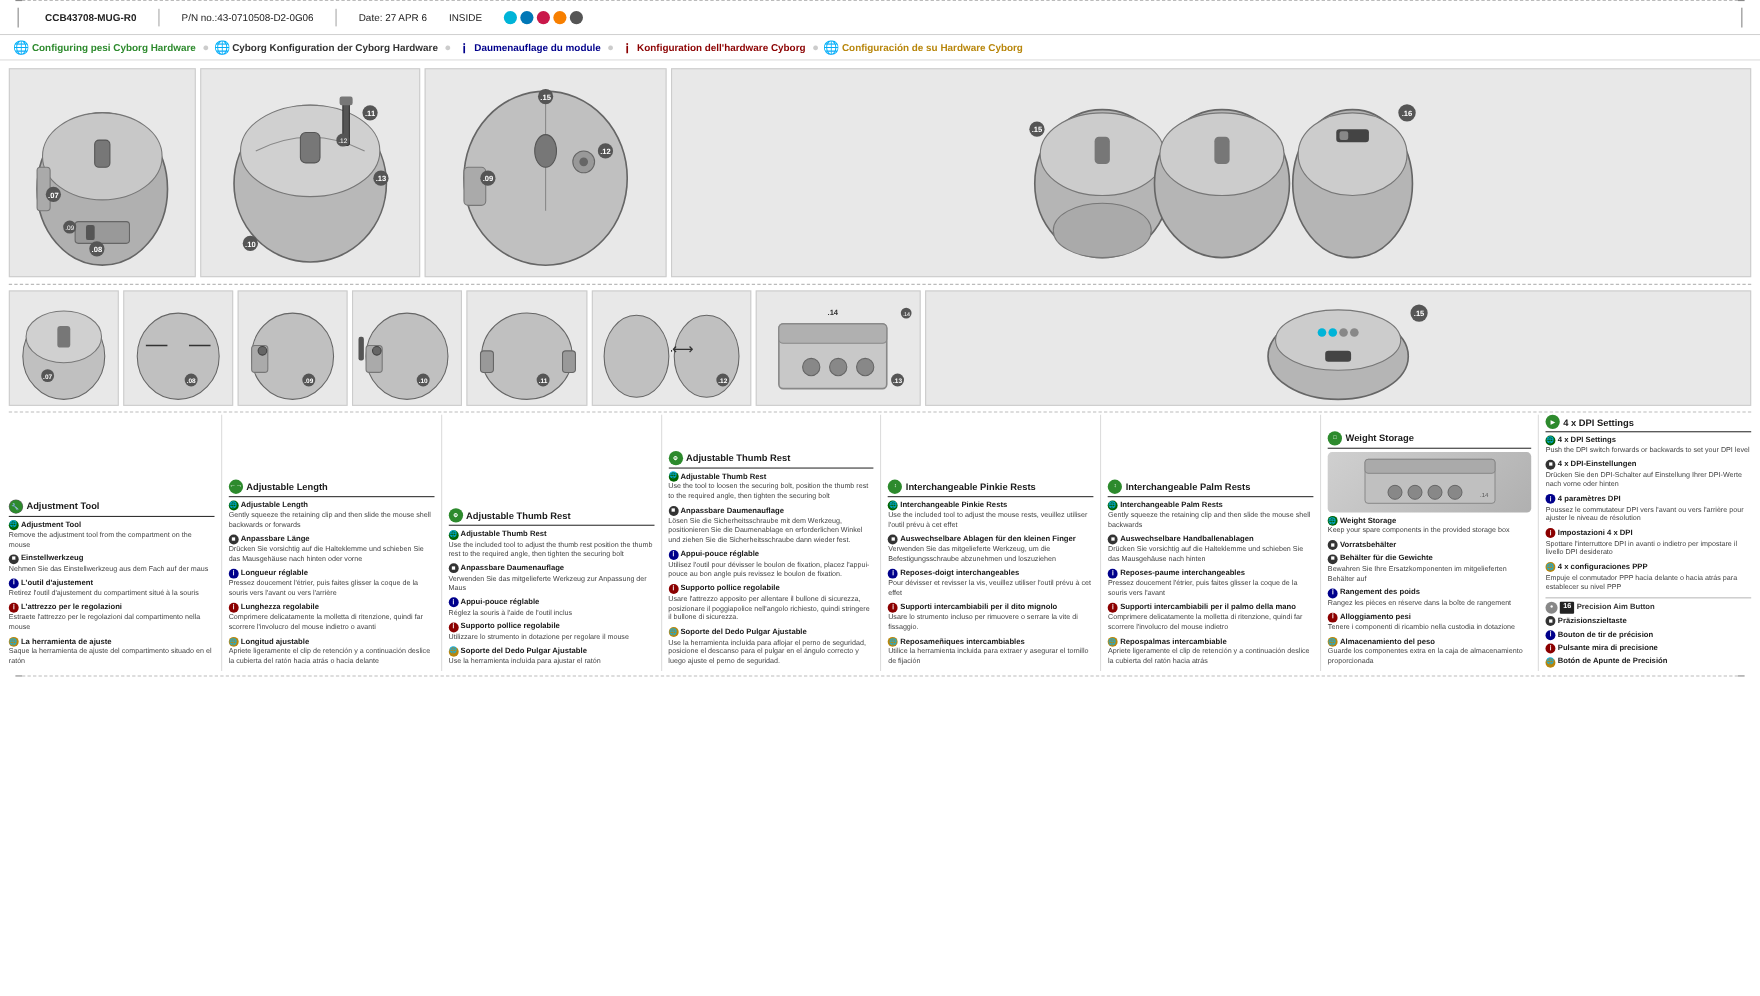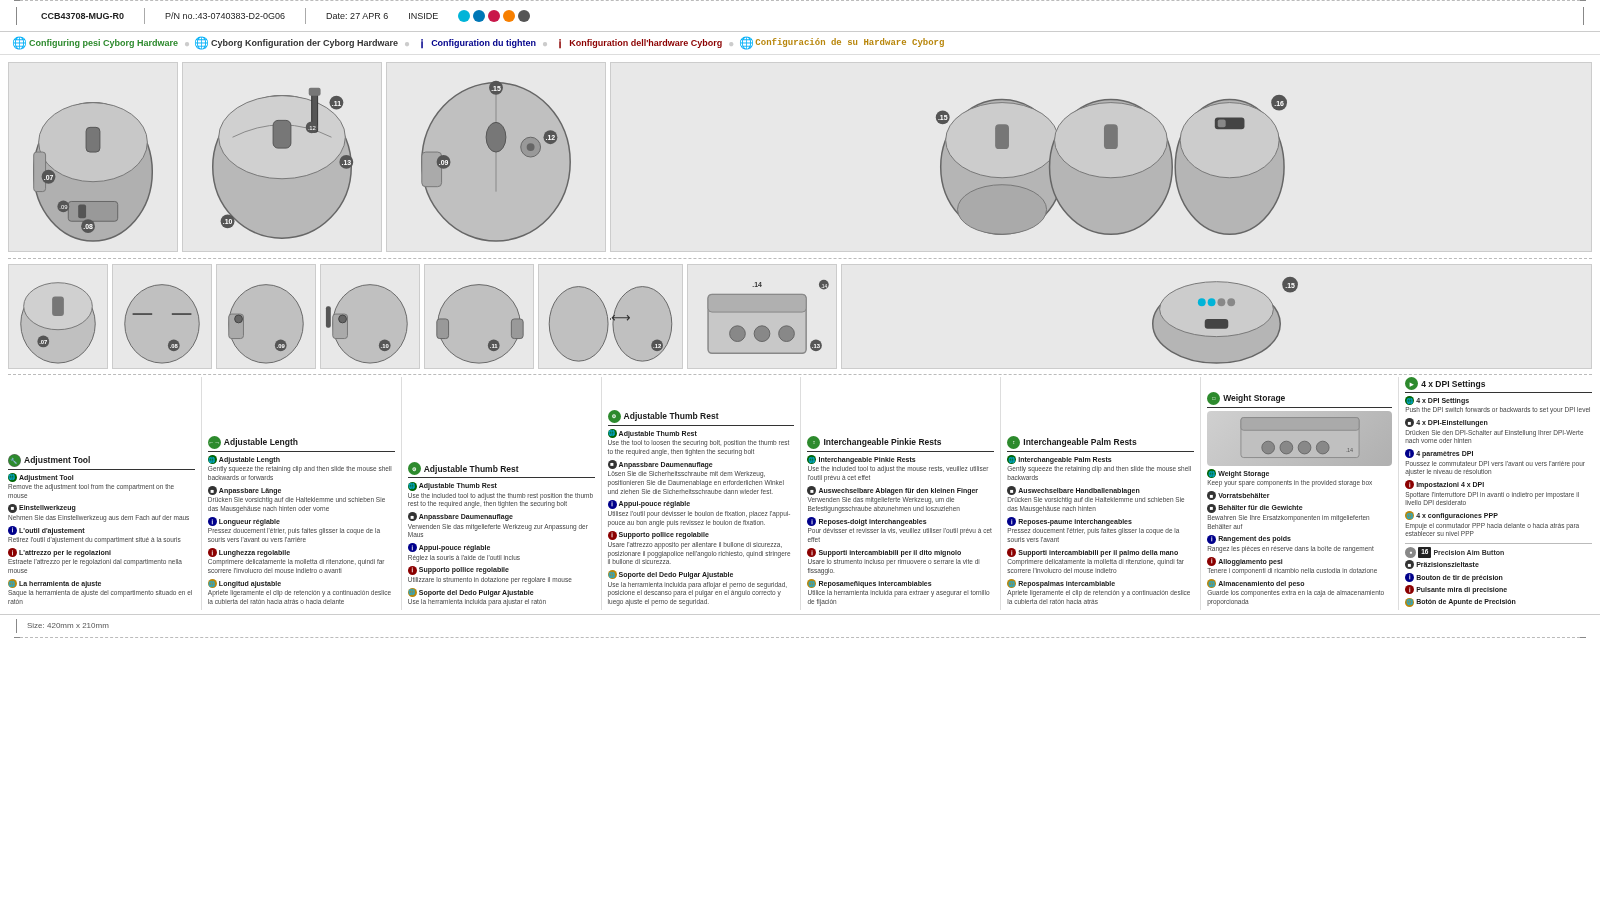--- a/index.html
+++ b/index.html
@@ -237,21 +237,21 @@
     <div style="position:absolute; right:-6px; top:-1px; width:6px; height:1px; background:#888;"></div>
   </div>
 
   <div class="header-bar">
 
     <div style="position:relative; margin-right:4px;">
       <div style="width:1px; height:18px; background:#888;"></div>
     </div>
     <span class="header-part-number">CCB43708-MUG-R0</span>
     <div class="divider"></div>
-    <span>P/N no.:43-0740383-D2-0G06</span>
+    <span>P/N no.:43-0710508-D2-0G06</span>
     <div class="divider"></div>
     <span>Date: 27 APR 6</span>
     <span style="font-weight:normal;">INSIDE</span>
     <div class="header-icons">
       <span class="dot dot-cyan"></span>
       <span class="dot dot-blue"></span>
       <span class="dot dot-magenta"></span>
       <span class="dot dot-orange"></span>
       <span class="dot dot-darkgray"></span>
     </div>
@@ -268,31 +268,31 @@
       <span style="color:#2d8a2d; font-size:9px; font-weight:bold;">Configuring pesi Cyborg Hardware</span>
     </div>
     <span style="color:#ccc; font-size:10px;">●</span>
     <div class="title-item">
       <span class="title-icon" style="color:#333; font-size:12px;">🌐</span>
       <span style="color:#333; font-size:9px; font-weight:bold;">Cyborg Konfiguration der Cyborg Hardware</span>
     </div>
     <span style="color:#ccc; font-size:10px;">●</span>
     <div class="title-item">
       <span class="title-icon" style="color:#00008b; font-size:12px;">ℹ</span>
-      <span style="color:#00008b; font-size:9px; font-weight:bold;">Configuration du tighten</span>
+      <span style="color:#00008b; font-size:9px; font-weight:bold;">Daumenauflage du module</span>
     </div>
     <span style="color:#ccc; font-size:10px;">●</span>
     <div class="title-item">
       <span class="title-icon" style="color:#8b0000; font-size:12px;">ℹ</span>
       <span style="color:#8b0000; font-size:9px; font-weight:bold;">Konfiguration dell'hardware Cyborg</span>
     </div>
     <span style="color:#ccc; font-size:10px;">●</span>
     <div class="title-item">
       <span class="title-icon" style="color:#b8860b; font-size:12px;">🌐</span>
-      <span style="color:#b8860b; font-size:9px; font-weight:bold;font-family:Liberation Mono, monospace;">Configuración de su Hardware Cyborg</span>
+      <span style="color:#b8860b; font-size:9px; font-weight:bold;">Configuración de su Hardware Cyborg</span>
     </div>
   </div>
 
   <div class="main-content">
 
     <div class="image-row">
 
       <div class="img-placeholder" style="width:170px; height:190px;">
         <svg viewBox="0 0 170 190" class="mouse-svg">
 
@@ -925,25 +925,19 @@
                 </strong>
             </div>
           </div>
         </div>
       </div>
 
     </div>
 
   </div>
 
-  <div class="bottom-bar">
-    <div style="display:flex; align-items:center; gap:10px;">
-      <div style="width:1px; height:14px; background:#888;"></div>
-      <span>Size: 420mm x 210mm</span>
-    </div>
-  </div>
 
   <div style="border-top: 1px dashed #bbb; margin: 0 20px; position: relative;">
     <div style="position:absolute; left:-6px; top:-1px; width:6px; height:1px; background:#888;"></div>
     <div style="position:absolute; right:-6px; top:-1px; width:6px; height:1px; background:#888;"></div>
   </div>
 
 </div>
 
 </body></html>

